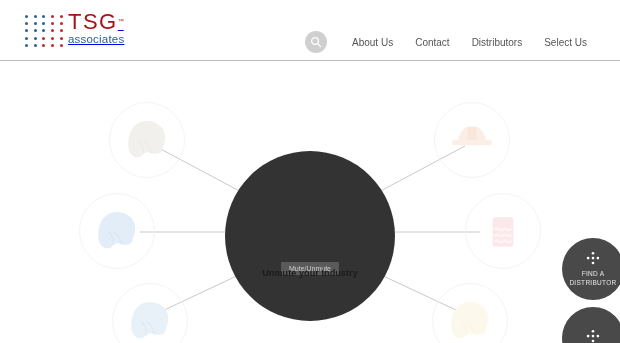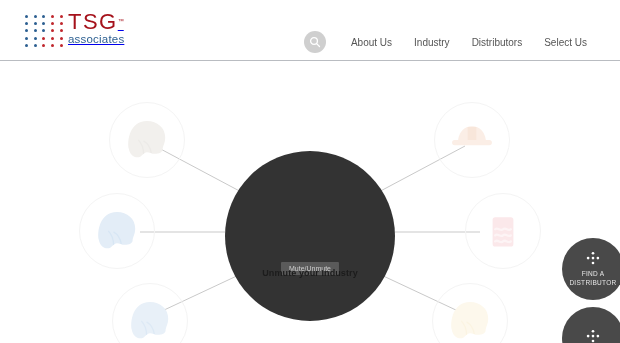--- a/index.html
+++ b/index.html
@@ -162,21 +162,21 @@
 
   <nav id="nav">
     <div id="search-btn">
       <svg width="12" height="12" viewBox="0 0 12 12">
         <circle cx="5" cy="5" r="3.4" fill="none" stroke="#ffffff" stroke-width="1.3"></circle>
         <line x1="7.6" y1="7.6" x2="10.5" y2="10.5" stroke="#ffffff" stroke-width="1.3" stroke-linecap="round"></line>
       </svg>
     </div>
 
     <a class="nav-link" href="#">About Us</a>
-    <a class="nav-link" href="#">Industry</a>
+    <a class="nav-link" href="#">Contact</a>
     <a class="nav-link" href="#">Distributors</a>
     <a class="nav-link" href="#">Select Us</a>
 
   </nav>
 </div>
 
 <div id="stage">
 
   <svg id="spokes" viewBox="0 0 620 282">
     <g stroke="#c9c9c9" stroke-width="1" fill="none">

